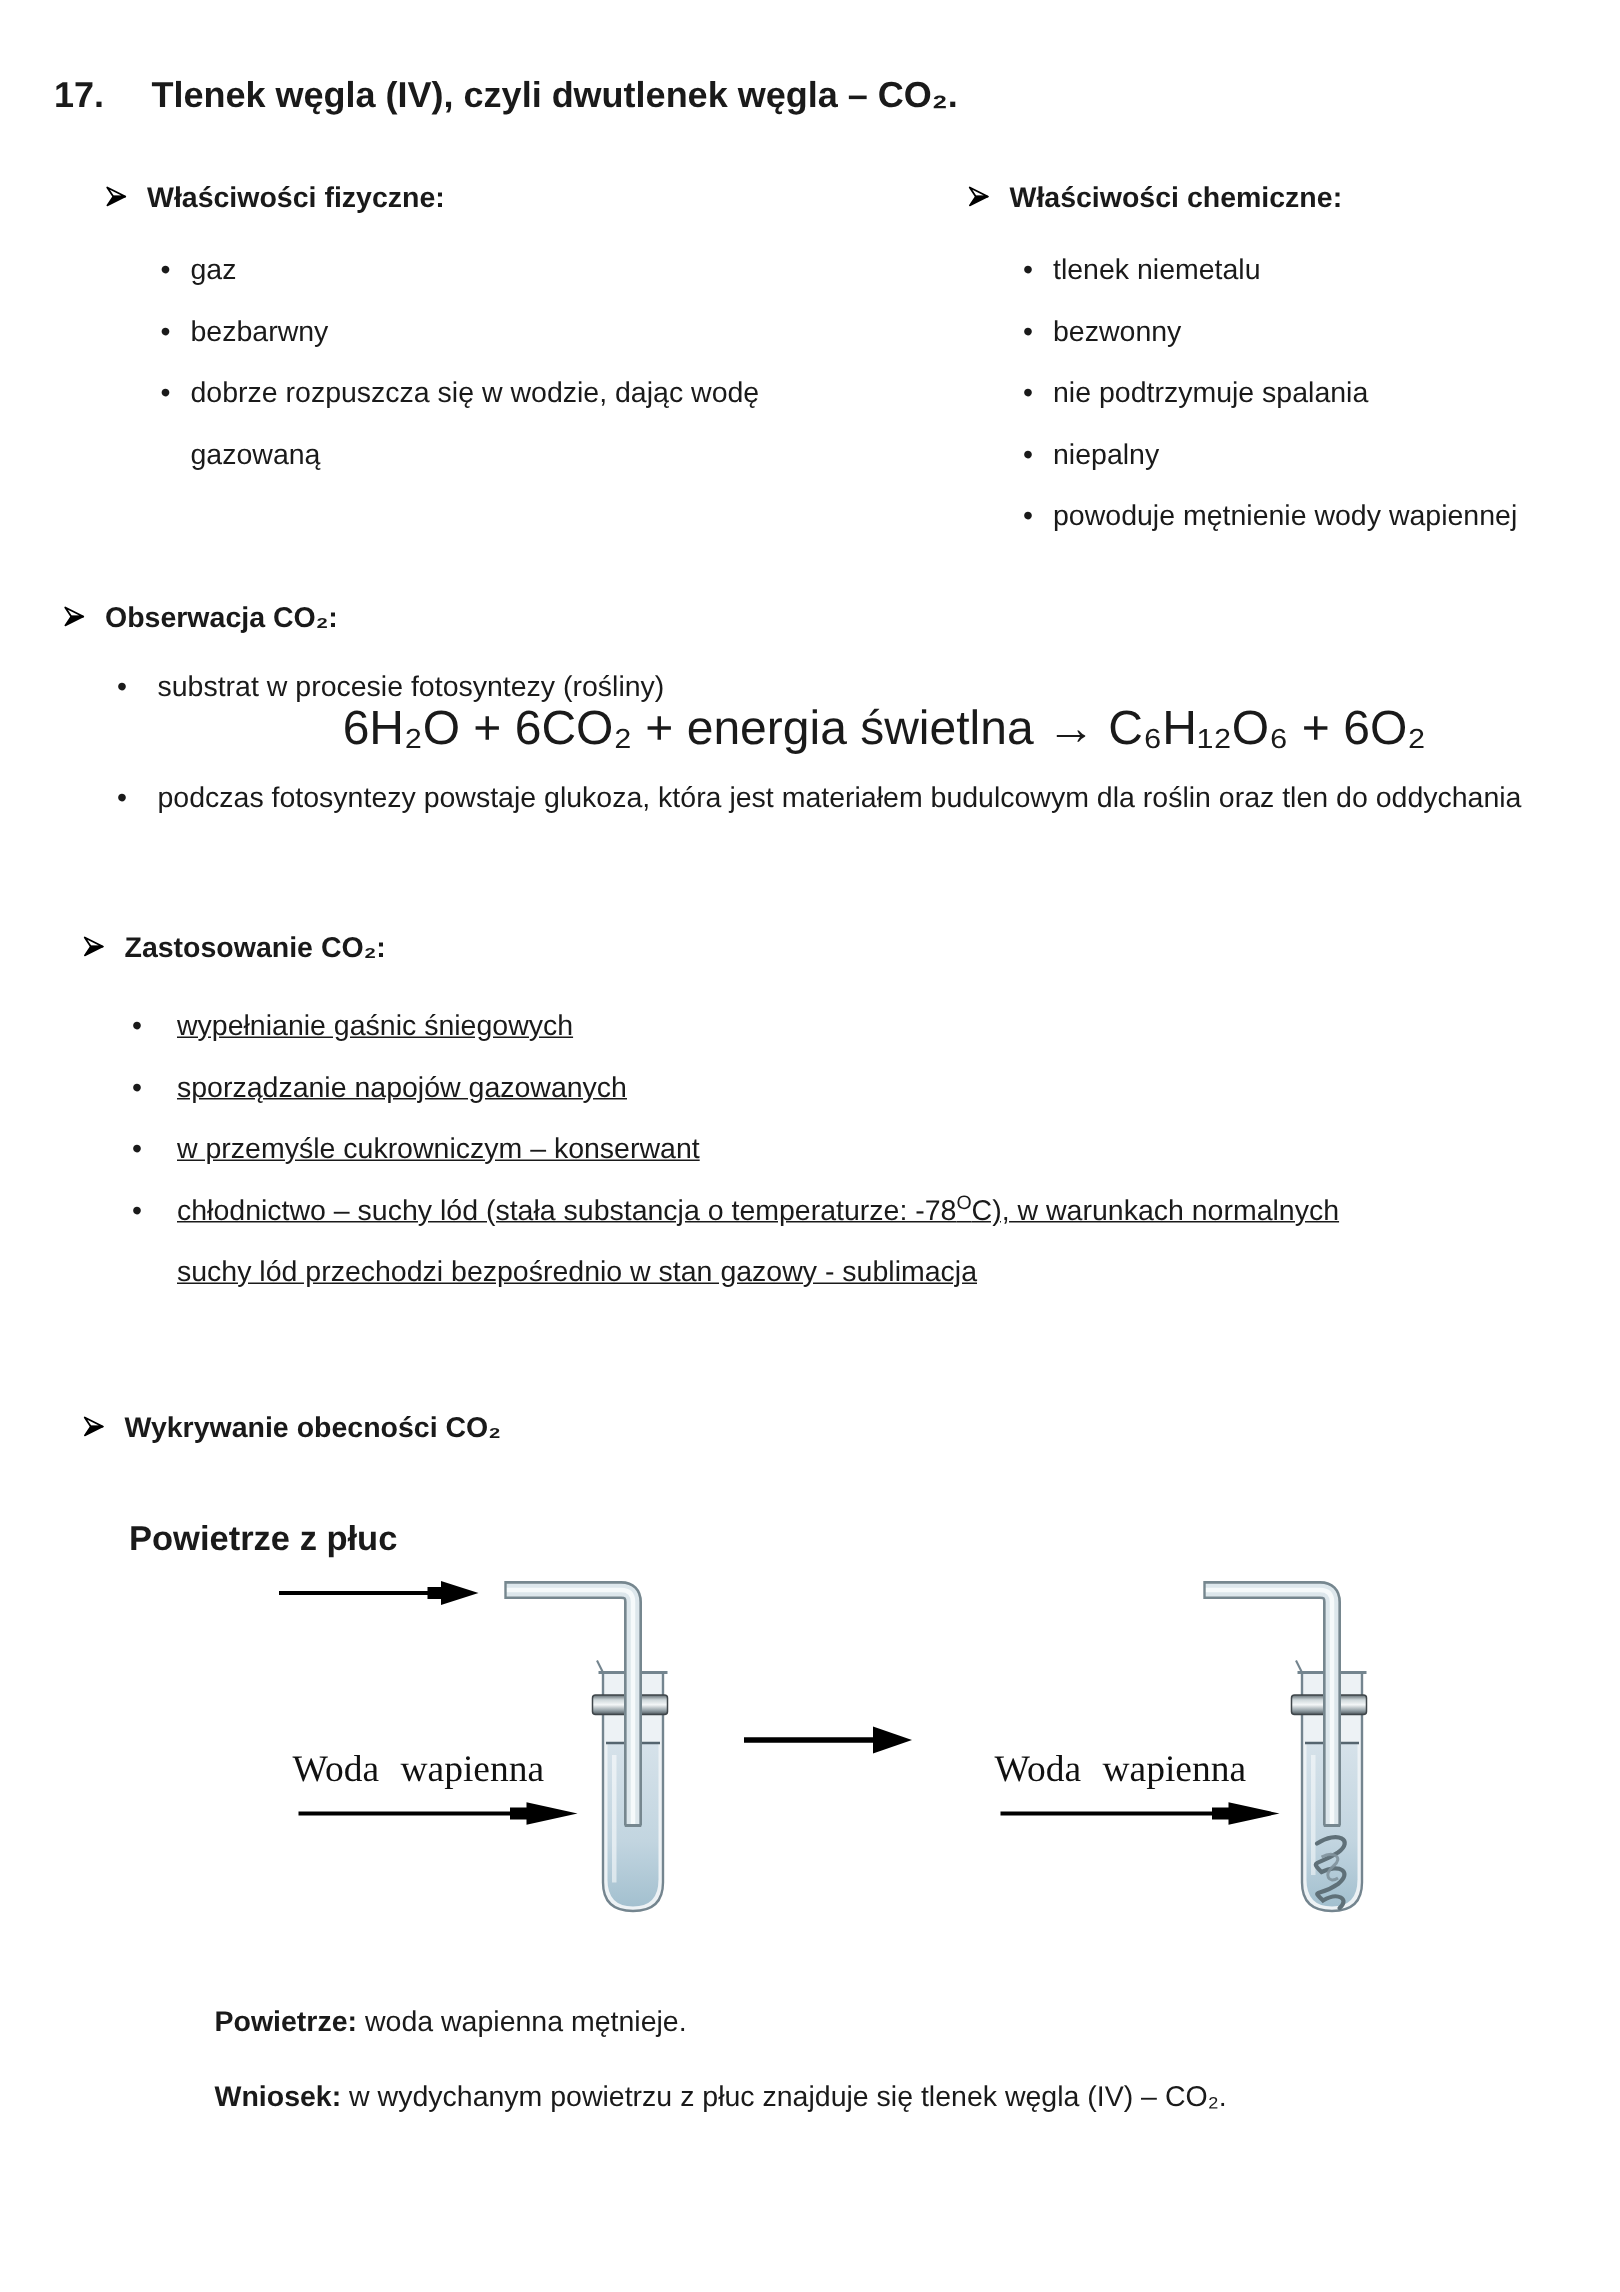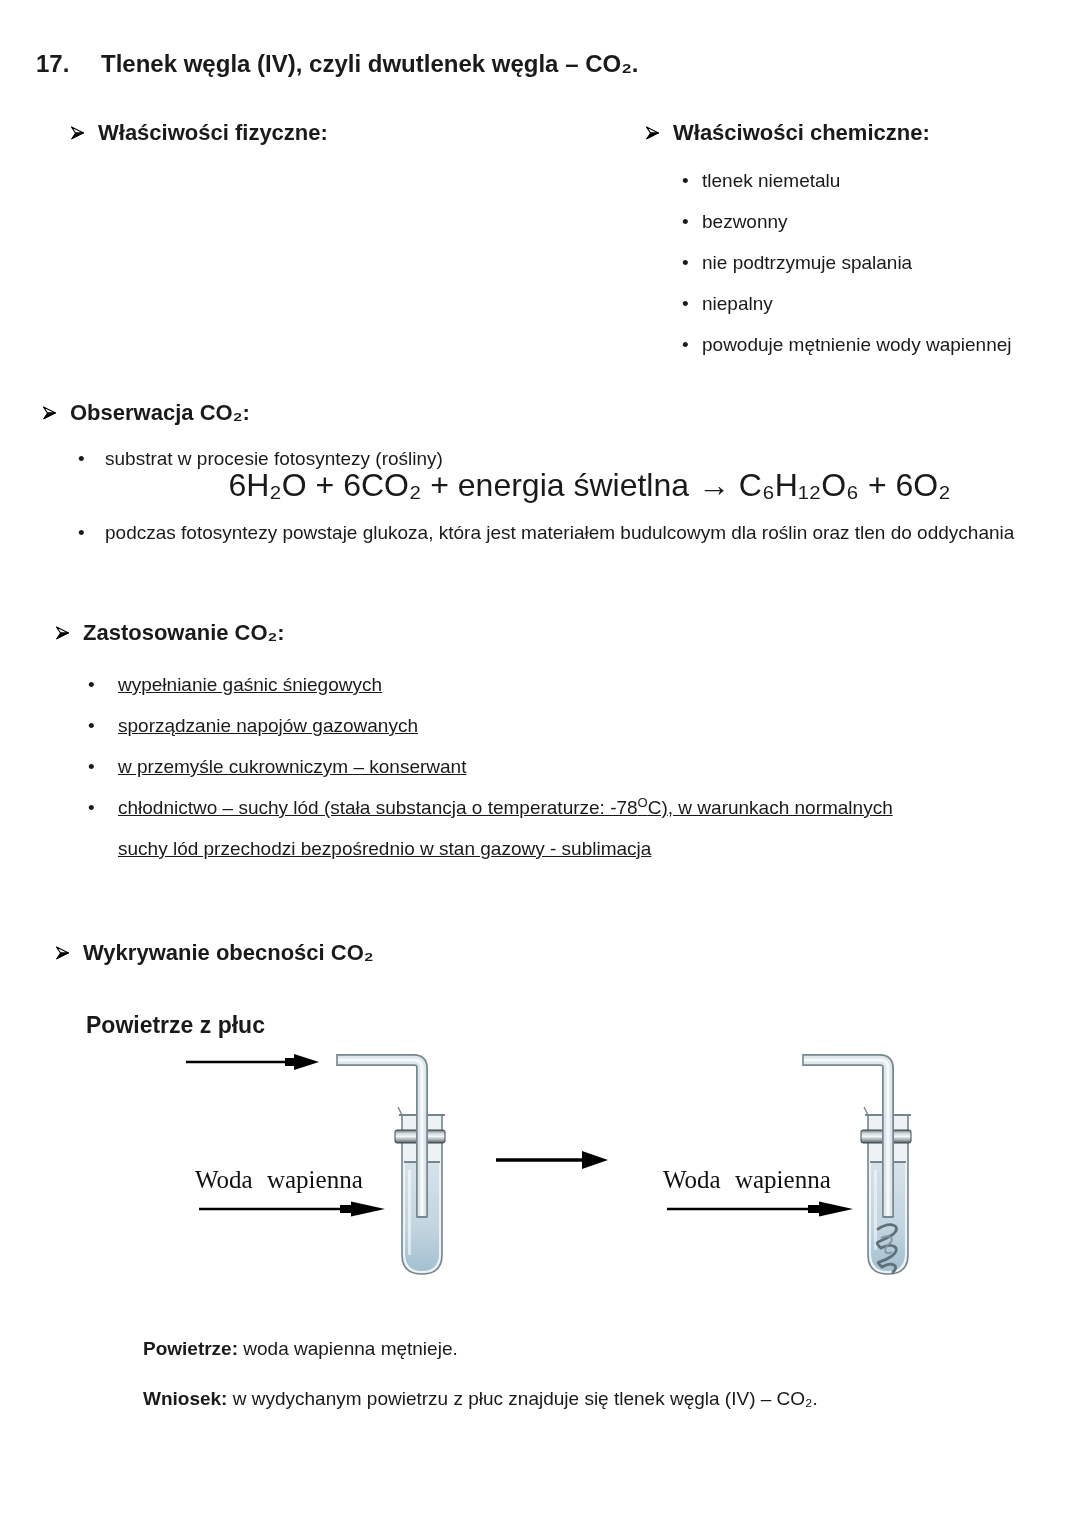--- a/index.html
+++ b/index.html
@@ -8,21 +8,21 @@
     font-family:"Liberation Sans","DejaVu Sans",sans-serif;
     color:#1a1a1a; position:relative; overflow:hidden;
   }
   .abs { position:absolute; }
 
   
   .title { left:36px; top:50px; font-size:24px; font-weight:700; display:flex; }
   .title-num { width:65px; flex:0 0 auto; }
 
   
-  .sec-header { display:flex; align-items:center; gap:13px; font-size:22px; font-weight:700; line-height:22px; }
+  .sec-header { display:flex; align-items:center; gap:13px; font-size:19px; font-weight:700; line-height:22px; }
   .marker { flex:0 0 auto; display:inline-block; }
 
   
   .col-left  { left:70px;  top:122px; width:462px; }
   .col-right { left:645px; top:122px; width:432px; }
   ul.dots { list-style:none; margin:16px 0 0 0; padding:0 0 0 37px; }
   ul.dots li { position:relative; padding-left:20px; line-height:41px; font-size:19px; }
   ul.dots li::before { content:"•"; position:absolute; left:0; top:0; }
 
   
@@ -71,20 +71,25 @@
 <div class="abs col-left">
   <div class="sec-header">
     <span class="marker">
       <svg width="15" height="14" viewBox="0 0 15 14">
           <path d="M1.5 1 L13.5 7 L5.5 7 Z" fill="#ffffff" stroke="#000" stroke-width="1.2" stroke-linejoin="round"></path>
           <path d="M5.5 7 L13.5 7 L1.5 13 Z" fill="#000" stroke="#000" stroke-width="1" stroke-linejoin="round"></path>
         </svg>
     </span>
     <span>Właściwości fizyczne:</span>
   </div>
+  <ul class="dots">
+    <li>gaz</li>
+    <li>bezbarwny</li>
+    <li>dobrze rozpuszcza się w wodzie, dając wodę gazowaną</li>
+  </ul>
 </div>
 
 <div class="abs col-right">
   <div class="sec-header">
     <span class="marker">
       <svg width="15" height="14" viewBox="0 0 15 14">
           <path d="M1.5 1 L13.5 7 L5.5 7 Z" fill="#ffffff" stroke="#000" stroke-width="1.2" stroke-linejoin="round"></path>
           <path d="M5.5 7 L13.5 7 L1.5 13 Z" fill="#000" stroke="#000" stroke-width="1" stroke-linejoin="round"></path>
         </svg>
     </span>

